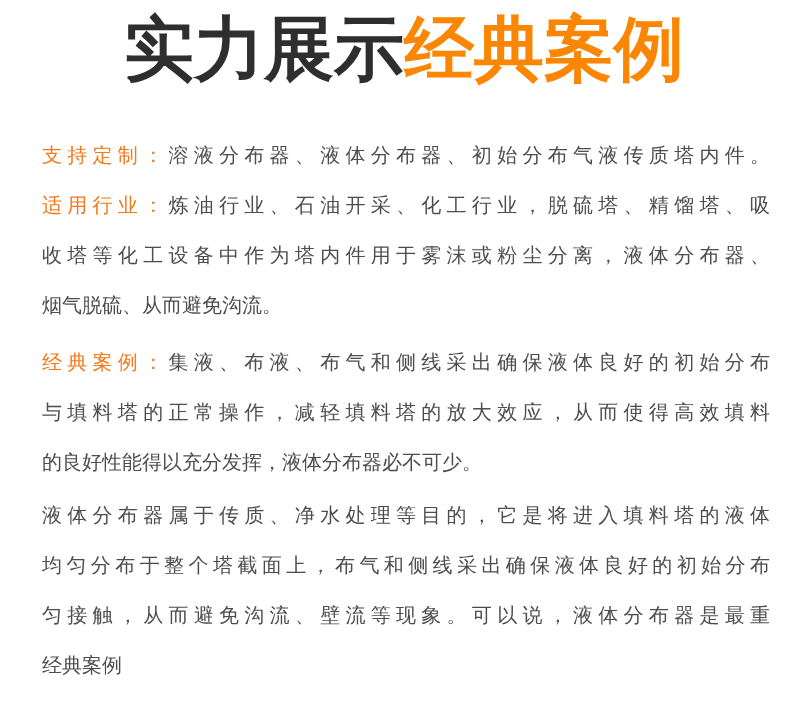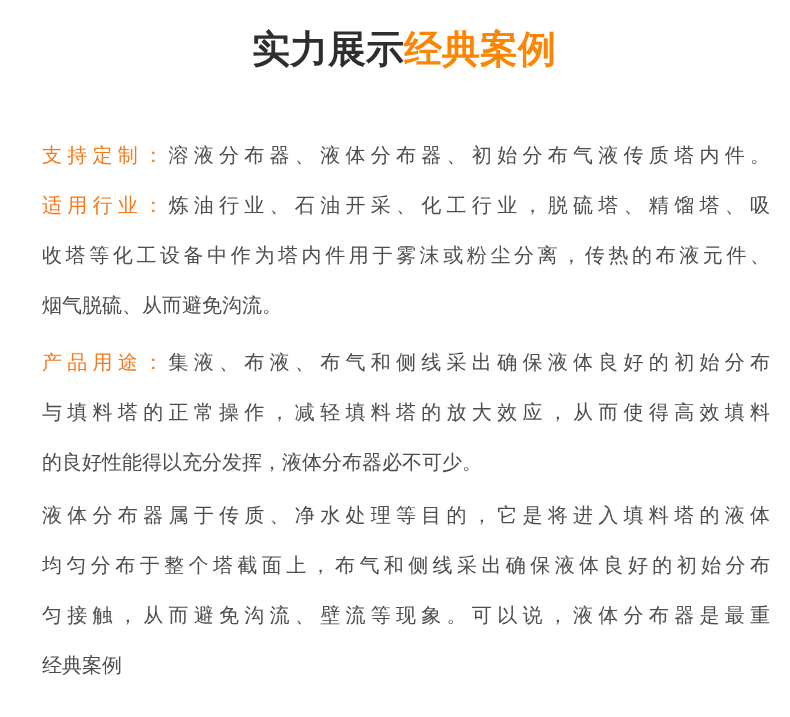--- a/index.html
+++ b/index.html
@@ -16,21 +16,21 @@
   .page {
     width: 790px;
     height: 717px;
     background: #ffffff;
     box-sizing: border-box;
   }
   .title {
     margin: 0;
     padding: 20px 0 0 18px;
     text-align: center;
-    font-size: 38px;
+    font-size: 70px;
     line-height: 58px;
     font-weight: bold;
     white-space: nowrap;
   }
   .title .t-dark  { color: #2e2e2e; }
   .title .t-orange{ color: #fb8604; }
   .content {
     margin-top: 52px;
     padding: 0 20px 0 42px;
     font-size: 20px;
@@ -58,26 +58,26 @@
   <h1 class="title"><span class="t-dark">实力展示</span><span class="t-orange">经典案例</span></h1>
 
   <div class="content">
 
     <div class="para">
       <div class="line fill"><span class="plabel">支持定制：</span><span>溶液分布器、液体分布器、初始分布气液传质塔内件。</span></div>
     </div>
 
     <div class="para">
       <div class="line fill"><span class="plabel">适用行业：</span><span>炼油行业、石油开采、化工行业，脱硫塔、精馏塔、吸</span></div>
-      <div class="line fill">收塔等化工设备中作为塔内件用于雾沫或粉尘分离，传热的布液元件、</div>
+      <div class="line fill">收塔等化工设备中作为塔内件用于雾沫或粉尘分离，液体分布器、</div>
       <div class="line">烟气脱硫、从而避免沟流。</div>
     </div>
 
     <div class="para m7">
-      <div class="line fill"><span class="plabel">产品用途：</span><span>集液、布液、布气和侧线采出确保液体良好的初始分布</span></div>
+      <div class="line fill"><span class="plabel">经典案例：</span><span>集液、布液、布气和侧线采出确保液体良好的初始分布</span></div>
       <div class="line fill">与填料塔的正常操作，减轻填料塔的放大效应，从而使得高效填料</div>
       <div class="line">的良好性能得以充分发挥，液体分布器必不可少。</div>
     </div>
 
     <div class="para m3">
       <div class="line fill">液体分布器属于传质、净水处理等目的，它是将进入填料塔的液体</div>
       <div class="line fill">均匀分布于整个塔截面上，布气和侧线采出确保液体良好的初始分布</div>
       <div class="line fill">匀接触，从而避免沟流、壁流等现象。可以说，液体分布器是最重</div>
       <div class="line">经典案例</div>
     </div>

